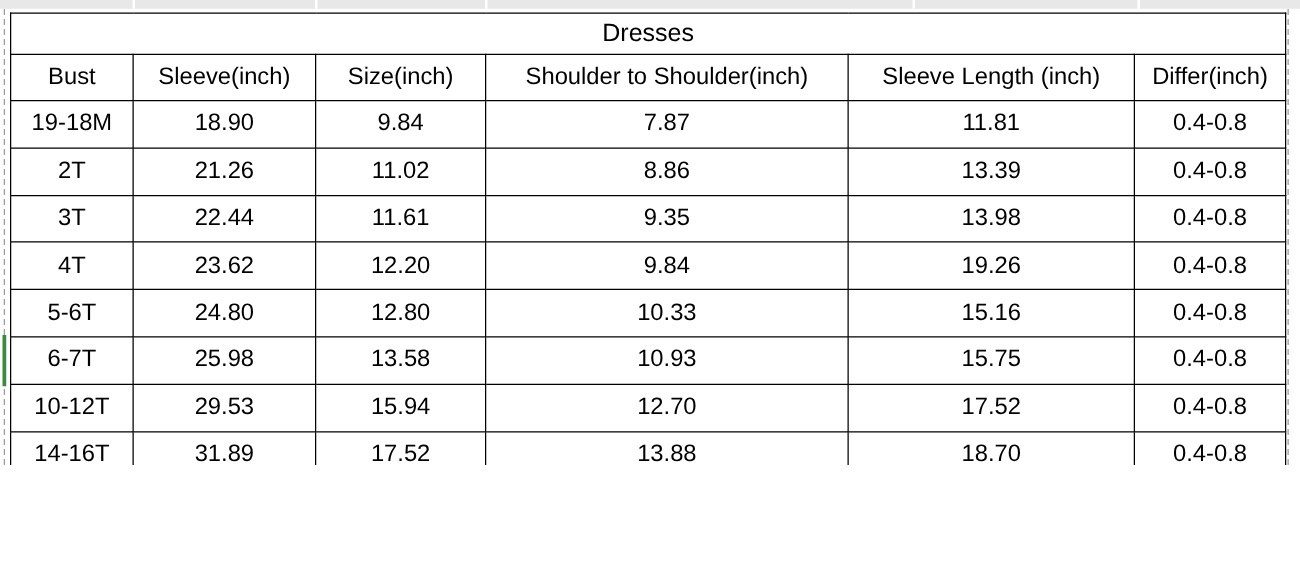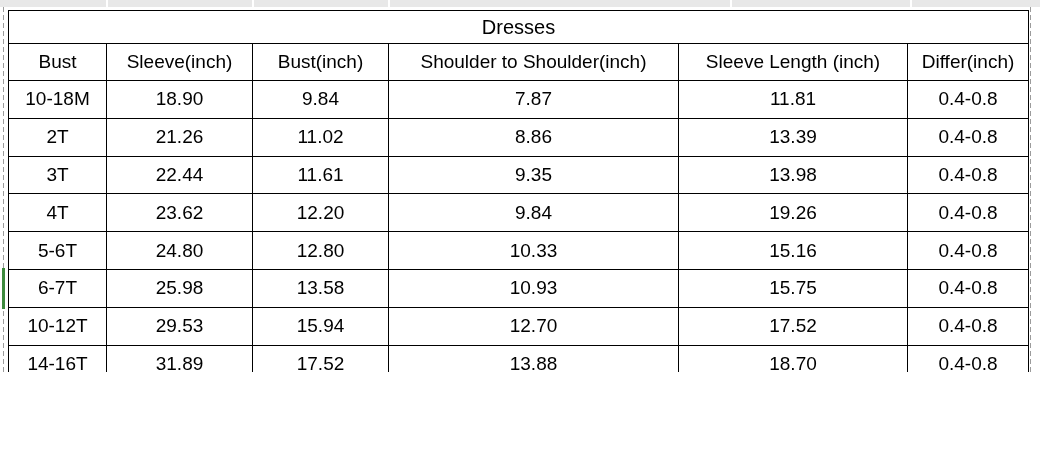--- a/index.html
+++ b/index.html
@@ -91,29 +91,29 @@
         <col style="width:229px">
         <col style="width:121px">
     </colgroup>
     <thead>
       <tr class="title-row">
         <td colspan="6">Dresses</td>
       </tr>
       <tr class="header-row" id="header-row">
           <th>Bust</th>
           <th>Sleeve(inch)</th>
-          <th>Bust(inch)</th>
+          <th>Size(inch)</th>
           <th>Shoulder to Shoulder(inch)</th>
           <th>Sleeve Length (inch)</th>
           <th>Differ(inch)</th>
         </tr>
     </thead>
     <tbody id="table-body">
         <tr>
-          <td>10-18M</td>
+          <td>19-18M</td>
           <td>18.90</td>
           <td>9.84</td>
           <td>7.87</td>
           <td>11.81</td>
           <td>0.4-0.8</td>
         </tr>
         <tr>
           <td>2T</td>
           <td>21.26</td>
           <td>11.02</td>

